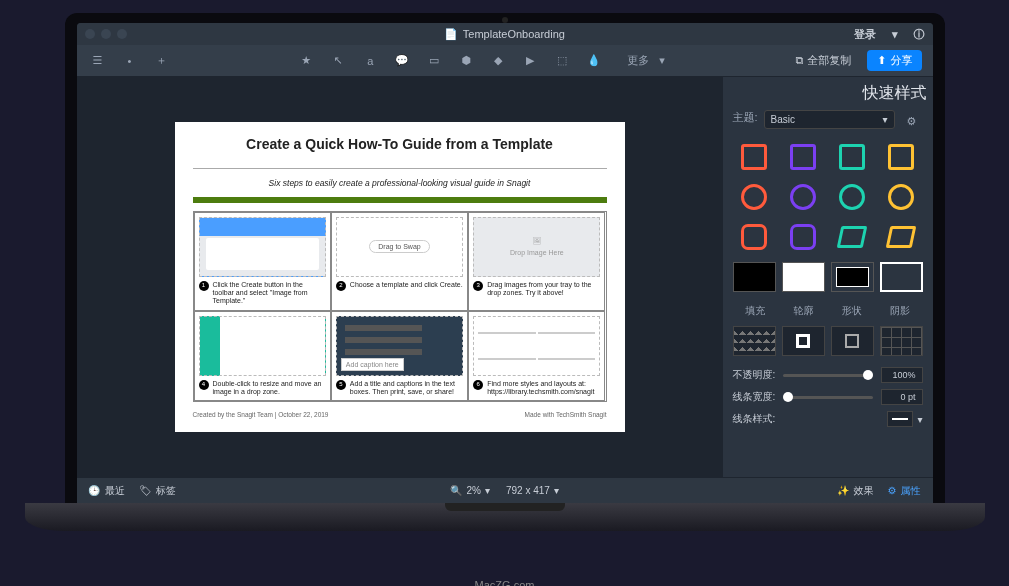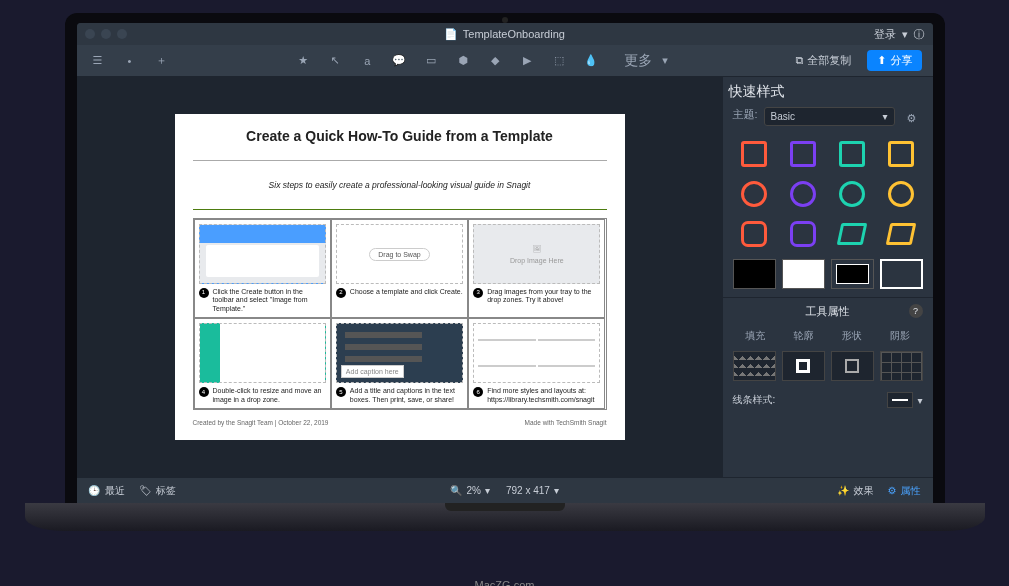--- a/index.html
+++ b/index.html
@@ -6,54 +6,54 @@
 body { background: #1a1a2e; display: flex; justify-content: center; align-items: center; height: 586px; width: 1009px; overflow: hidden; }
 .laptop { width: 960px; height: 560px; position: relative; }
 .screen-bezel { width: 880px; height: 490px; background: #0a0a0f; border-radius: 12px 12px 0 0; margin: 0 auto; padding: 10px 12px 0 12px; position: relative; }
 .screen-bezel::before { content:""; position:absolute; top:4px; left:50%; transform:translateX(-50%); width:6px; height:6px; background:#222; border-radius:50%; }
 .app { width: 100%; height: 100%; background: #2b3440; display: flex; flex-direction: column; border-radius: 4px 4px 0 0; overflow: hidden; font-size: 11px; color: #d0d5dd; }
 .titlebar { height: 22px; background: #2e3742; display: flex; align-items: center; padding: 0 8px; position: relative; }
 .traffic { display: flex; gap: 6px; }
 .dot { width: 10px; height: 10px; border-radius: 50%; }
 .dot.r { background: #3a4552; } .dot.y { background: #3a4552; } .dot.g { background: #3a4552; }
 .title-center { position: absolute; left: 50%; transform: translateX(-50%); display: flex; align-items: center; gap: 5px; color: #c7cdd6; font-size: 11px; }
-.title-right { margin-left: auto; display: flex; align-items: center; gap: 6px; color: #c7cdd6; }
+.title-right { margin-left: auto; display: flex; align-items: center; gap: 16px; color: #c7cdd6; font-weight: bold; }
 .toolbar { height: 32px; background: #343e4a; display: flex; align-items: center; padding: 0 10px; gap: 6px; border-bottom: 1px solid #1e252f; }
 .tb-left { display: flex; align-items: center; gap: 10px; }
 .tb-center { margin: 0 auto; display: flex; align-items: center; gap: 10px; }
 .tb-right { display: flex; align-items: center; gap: 8px; }
 .icon-btn { width: 22px; height: 22px; display: flex; align-items: center; justify-content: center; color: #9aa5b5; cursor: pointer; }
-.more-label { color: #9aa5b5; font-size: 14px; margin-left: 12px; }
+.more-label { color: #9aa5b5; font-size: 11px; margin-left: 12px; }
 .btn-copyall { display: flex; align-items: center; gap: 4px; padding: 3px 8px; color: #c7cdd6; border-radius: 3px; cursor: pointer; }
 .btn-share { display: flex; align-items: center; gap: 4px; padding: 3px 10px; background: #0a84ff; color: #fff; border-radius: 4px; cursor: pointer; font-size: 11px; }
 .main { flex: 1; display: flex; overflow: hidden; }
 .canvas-area { flex: 1; background: #1e252f; display: flex; align-items: center; justify-content: center; padding: 20px; overflow: hidden; }
 .doc { width: 450px; background: #fff; color: #222; padding: 14px 18px; font-size: 8px; position: relative; }
 .doc h1 { text-align: center; font-size: 14px; font-weight: 700; margin-bottom: 16px; }
-.doc .sub { text-align: center; font-style: italic; font-size: 8.5px; border-top: 1px solid #aaa; border-bottom: 1px solid #4d7c0f; padding: 19px 0; margin-bottom: 8px; }
+.doc .sub { text-align: center; font-style: italic; font-size: 8.5px; border-top: 1px solid #aaa; border-bottom: 6px solid #4d7c0f; padding: 9px 0; margin-bottom: 8px; }
 .grid6 { display: grid; grid-template-columns: repeat(3, 1fr); gap: 0; border: 1px solid #888; }
 .cell { border: 0.5px solid #888; padding: 4px; display: flex; flex-direction: column; }
 .thumb { height: 60px; background: #e8eaed; border: 1px dashed #bbb; display: flex; align-items: center; justify-content: center; font-size: 7px; color: #888; margin-bottom: 4px; position: relative; overflow: hidden; }
 .thumb.blue { background: linear-gradient(#4a9eff 0 18px, #e8eaed 18px); }
 .thumb.blue::after { content:""; position:absolute; inset:20px 6px 6px 6px; background:#fff; border-radius:2px; }
 .thumb.drag { background: #fff; }
 .thumb.drag::before { content:"Drag to Swap"; position:absolute; background:#fff; border:1px solid #ccc; border-radius:10px; padding:2px 8px; font-size:7px; color:#555; }
 .thumb.drop { color:#999; flex-direction:column; gap:4px; }
 .thumb.app-ui { background: linear-gradient(90deg, #1abc9c 0 20px, #fff 20px); }
 .thumb.dark-bars { background:#2c3e50; }
 .thumb.dark-bars::before { content:""; position:absolute; inset:8px 40px 8px 8px; background:linear-gradient(#555 0 6px, transparent 6px 12px, #555 12px 18px, transparent 18px 24px, #555 24px 30px, transparent 30px); }
 .thumb.caption-box { padding: 4px; }
 .thumb.caption-box span { background:#fff; border:1px solid #ccc; padding:2px 4px; font-size:7px; }
 .thumb.layouts { background:#fff; display:grid; grid-template-columns:1fr 1fr; grid-template-rows:1fr 1fr; gap:2px; padding:4px; }
 .thumb.layouts div { background:#e8eaed; border:1px solid #ccc; }
 .cap { display: flex; gap: 4px; font-size: 7px; line-height: 1.2; }
 .num { width: 10px; height: 10px; background: #000; color: #fff; border-radius: 50%; display: flex; align-items: center; justify-content: center; font-size: 6px; flex-shrink: 0; }
 .footer-doc { display: flex; justify-content: space-between; font-size: 6.5px; color: #666; margin-top: 6px; padding-top: 3px; }
 .sidebar { width: 210px; background: #2b3440; display: flex; flex-direction: column; overflow-y: auto; }
-.sec-title { text-align: left; padding: 6px; color: #e0e4ea; font-size: 14px; }
+.sec-title { text-align: right; padding: 6px; color: #e0e4ea; font-size: 16px; }
 .theme-row { display: flex; align-items: flex-start; gap: 6px; padding: 0 10px 8px 10px; }
 .theme-label { color: #9aa5b5; font-size: 11px; }
 .theme-select { flex: 1; background: #1e252f; border: 1px solid #444; color: #c7cdd6; padding: 3px 6px; border-radius: 3px; font-size: 10px; display: flex; justify-content: space-between; align-items: center; }
 .styles-grid { display: grid; grid-template-columns: repeat(4, 1fr); gap: 6px; padding: 0 10px 8px 10px; }
 .style-sw { height: 34px; display: flex; align-items: center; justify-content: center; cursor: pointer; }
 .sq { width: 26px; height: 26px; border: 3px solid; border-radius: 3px; }
 .circ { width: 26px; height: 26px; border: 3px solid; border-radius: 50%; }
 .para { width: 26px; height: 22px; border: 3px solid; transform: skewX(-12deg); border-radius: 2px; }
 .fills-grid { display: grid; grid-template-columns: repeat(4, 1fr); gap: 6px; padding: 0 10px 8px 10px; }
 .fill-sw { height: 30px; border: 1px solid #555; cursor: pointer; }
@@ -248,39 +248,49 @@
                 <div class="para" style="border-color:#ffc233"></div>
               </div>
           </div>
           <div class="fills-grid">
             <div class="fill-sw" style="background:#000"></div>
             <div class="fill-sw" style="background:#fff"></div>
             <div class="fill-sw" style="background:#000;box-shadow:inset 0 0 0 4px #2b3440, inset 0 0 0 5px #fff"></div>
             <div class="fill-sw" style="background:#2b3440;border:2px solid #fff"></div>
           </div>
 
-          <div class="props-title">
-            <span>工具属性</span>
-            <div class="q">?</div>
-          </div>
           <div class="tabs">
             <div class="tab">填充</div>
             <div class="tab">轮廓</div>
             <div class="tab">形状</div>
             <div class="tab">阴影</div>
           </div>
           <div class="tab-icons">
             <div class="tab-icon" style="background-image:linear-gradient(45deg,#777 25%,transparent 25%),linear-gradient(-45deg,#777 25%,transparent 25%);background-size:8px 8px"></div>
             <div class="tab-icon">
                 <div style="width:14px;height:14px;border:3px solid #fff"></div>
               </div>
             <div class="tab-icon">
                 <div style="width:14px;height:14px;border:2px solid #aaa"></div>
               </div>
             <div class="tab-icon" style="background-image:linear-gradient(#555 1px,transparent 1px),linear-gradient(90deg,#555 1px,transparent 1px);background-size:10px 10px"></div>
+          </div>
+          <div class="prop-row">
+            <span>不透明度:</span>
+            <div class="slider-track">
+                <div class="slider-thumb" style="right:0"></div>
+              </div>
+            <div class="prop-val">100%</div>
+          </div>
+          <div class="prop-row">
+            <span>线条宽度:</span>
+            <div class="slider-track">
+                <div class="slider-thumb" style="left:0"></div>
+              </div>
+            <div class="prop-val">0 pt</div>
           </div>
           <div class="prop-row">
             <span>线条样式:</span>
             <div style="flex:1"></div>
             <div class="line-style-sw">
                 <div style="width:16px;height:2px;background:#fff"></div>
               </div>
             <span style="margin-left:4px">▾</span>
           </div>
         </div>

